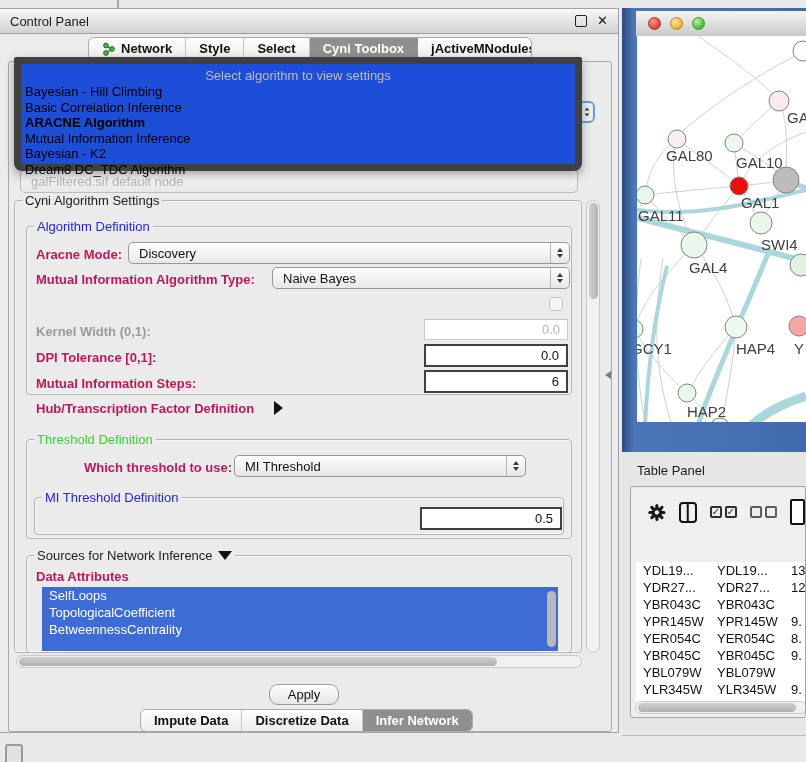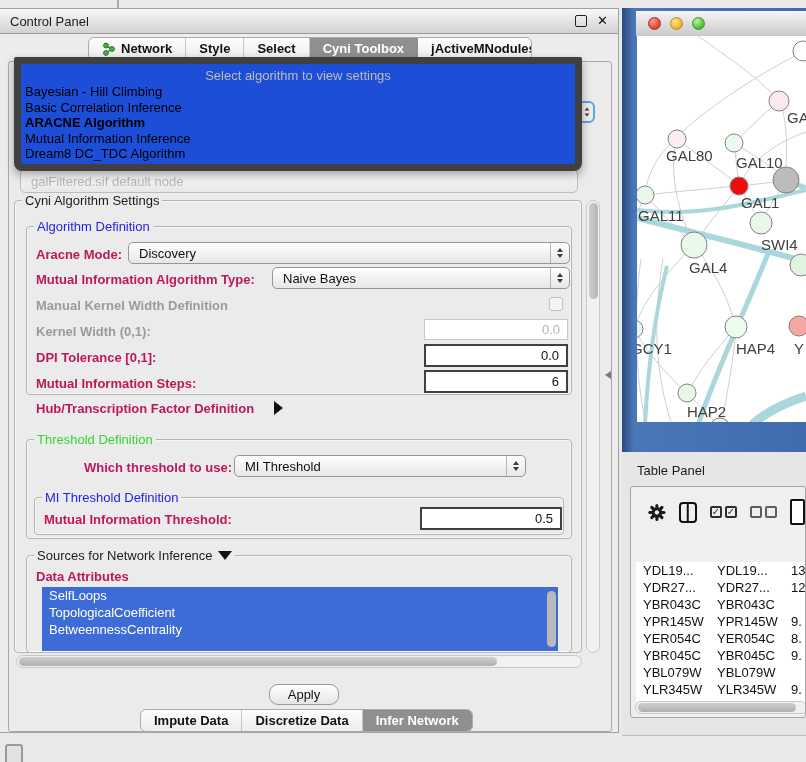--- a/index.html
+++ b/index.html
@@ -130,20 +130,21 @@
       <i class="tri-up" style="transform:scale(.8)"></i>
         <i class="tri-dn" style="transform:scale(.8)"></i>
     </div>
 
     <div class="abs popup" style="left:14px;top:48px;width:568px;height:114px">
       <div class="ph">Select algorithm to view settings</div>
       <div class="it">Bayesian - Hill Climbing</div>
       <div class="it">Basic Correlation Inference</div>
       <div class="it bold">ARACNE Algorithm</div>
       <div class="it">Mutual Information Inference</div>
+      <div class="it">Bayesian - K2</div>
       <div class="it">Dream8 DC_TDC Algorithm</div>
     </div>
 
     <div class="abs group" style="left:14px;top:191px;width:568px;height:453px;background:#ebebeb">
       <span class="gtitle" style="color:#1c1c1c">Cyni Algorithm Settings</span>
     </div>
 
     <div class="abs group" style="left:26px;top:217px;width:546px;height:169px">
       <span class="gtitle blue">Algorithm Definition</span>
     </div>
@@ -156,21 +157,20 @@
         </span>
     </div>
     <span class="abs lbl" style="left:36px;top:263px">Mutual Information Algorithm Type:</span>
     <div class="abs combo" style="left:272px;top:258px;width:298px;height:22px">
       <span class="cv">Naive Bayes</span>
       <span class="arr">
           <i class="tri-up"></i>
           <i class="tri-dn"></i>
         </span>
     </div>
-    <span class="abs lbl dis" style="left:36px;top:289px">Manual Kernel Width Definition</span>
     <div class="abs chk" style="left:549px;top:288px"></div>
     <span class="abs lbl dis" style="left:36px;top:315px">Kernel Width (0,1):</span>
     <div class="abs field dis" style="left:424px;top:310px;width:144px;height:21px">0.0</div>
     <span class="abs lbl" style="left:36px;top:341px">DPI Tolerance [0,1]:</span>
     <div class="abs field dark" style="left:424px;top:335px;width:144px;height:23px">0.0</div>
     <span class="abs lbl" style="left:36px;top:367px">Mutual Information Steps:</span>
     <div class="abs field dark" style="left:424px;top:361px;width:144px;height:23px">6</div>
 
     <span class="abs lbl" style="left:36px;top:392px;font-weight:600">Hub/Transcription Factor Definition</span>
     <div class="abs" style="left:274px;top:392px;width:0;height:0;border-top:7px solid transparent;border-bottom:7px solid transparent;border-left:9px solid #111"></div>
@@ -182,21 +182,20 @@
     <div class="abs combo" style="left:234px;top:446px;width:292px;height:22px">
       <span class="cv">MI Threshold</span>
       <span class="arr">
           <i class="tri-up"></i>
           <i class="tri-dn"></i>
         </span>
     </div>
     <div class="abs group" style="left:34px;top:488px;width:530px;height:38px">
       <span class="gtitle blue">MI Threshold Definition</span>
     </div>
-    <span class="abs lbl" style="left:44px;top:503px">Mutual Information Threshold:</span>
     <div class="abs field dark" style="left:420px;top:498px;width:142px;height:23px">0.5</div>
 
     <div class="abs group" style="left:26px;top:546px;width:546px;height:98px">
       <span class="gtitle" style="color:#1c1c1c;display:flex;align-items:center;gap:5px">
         <span>Sources for Network Inference</span>
         <span style="width:0;height:0;border-left:7px solid transparent;border-right:7px solid transparent;border-top:9px solid #111"></span>
       </span>
     </div>
     <span class="abs lbl" style="left:36px;top:560px">Data Attributes</span>
     <div class="abs" style="left:42px;top:578px;width:516px;height:64px;overflow:hidden;background:#3d6cd7">

